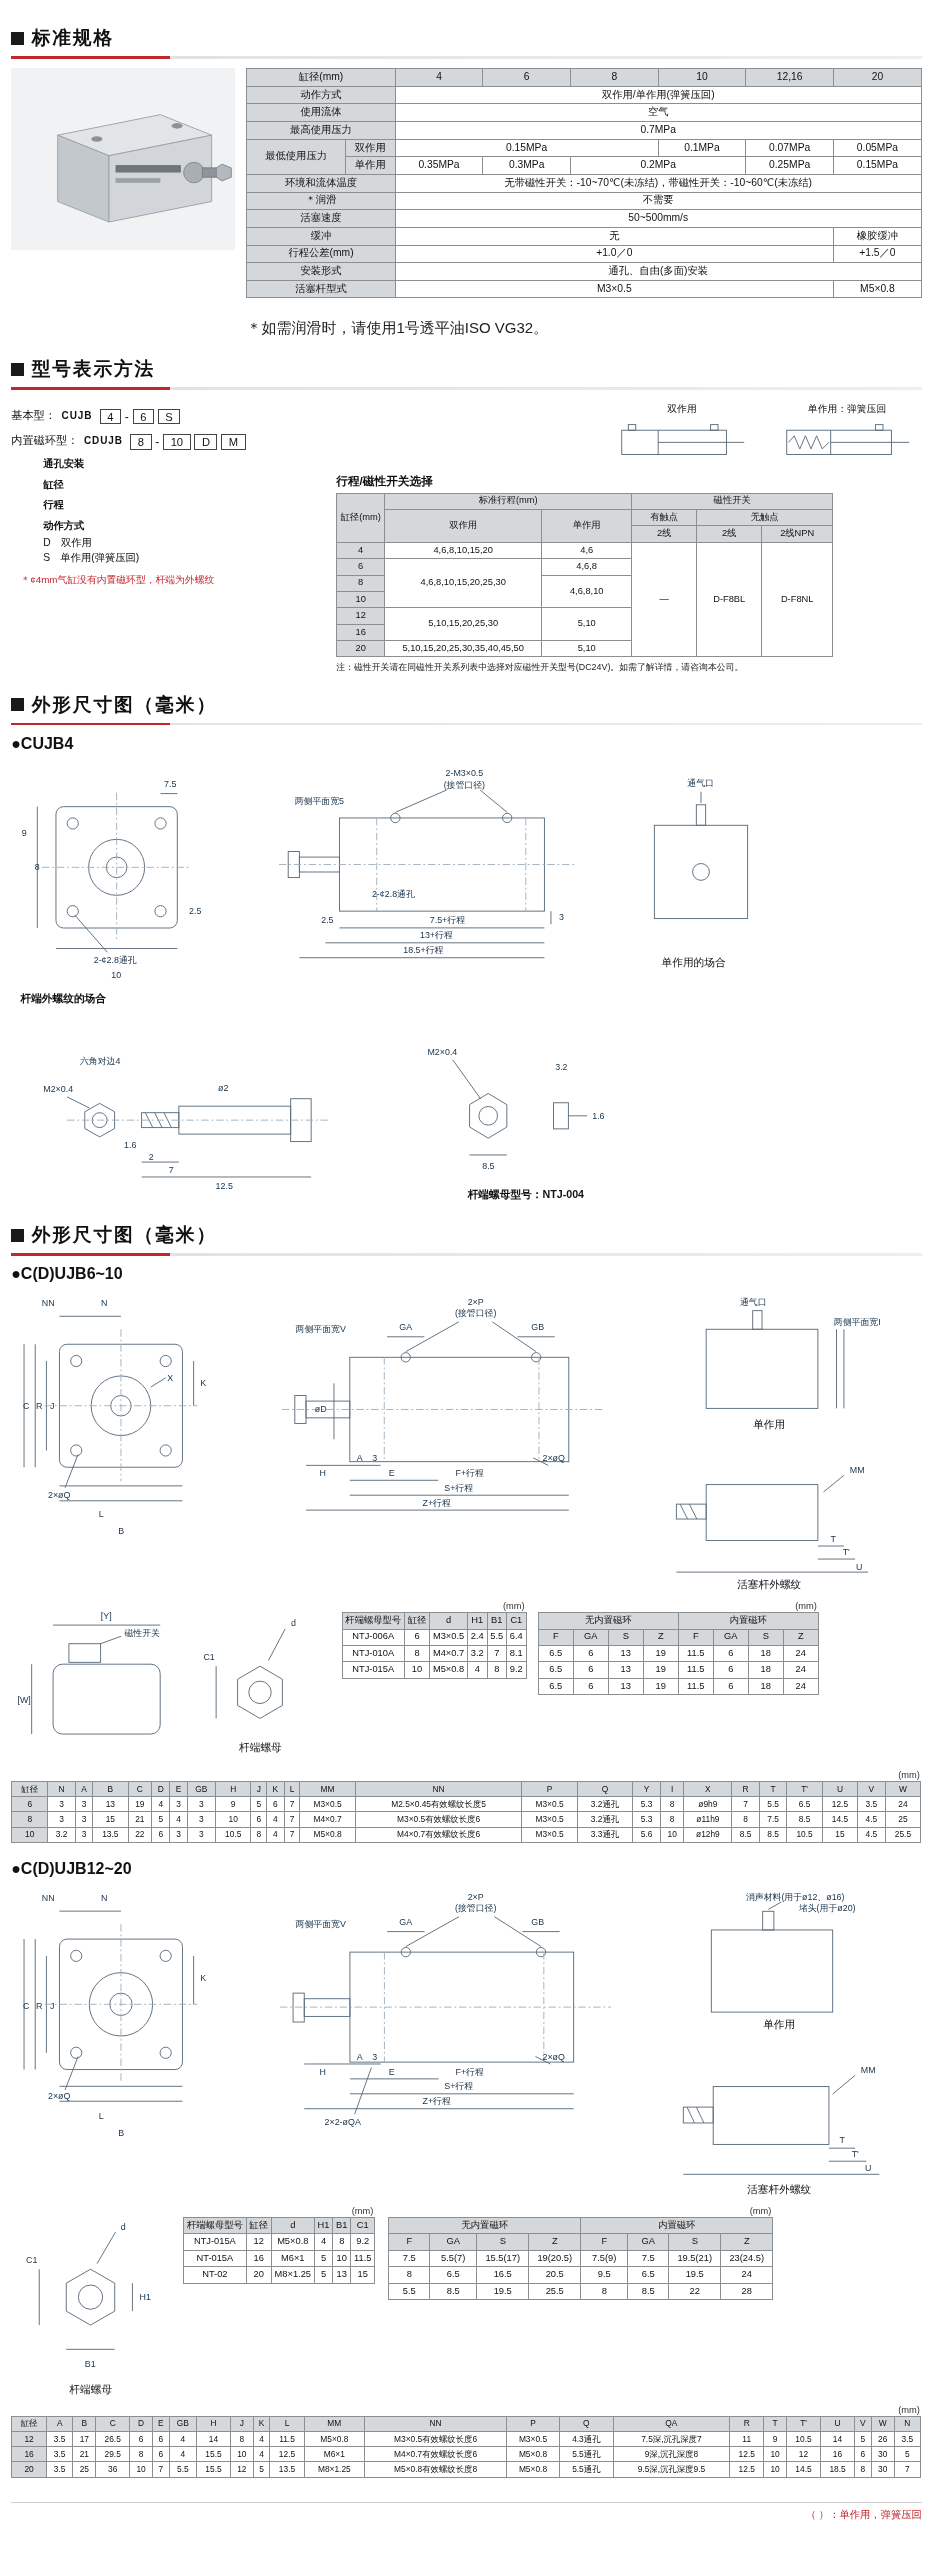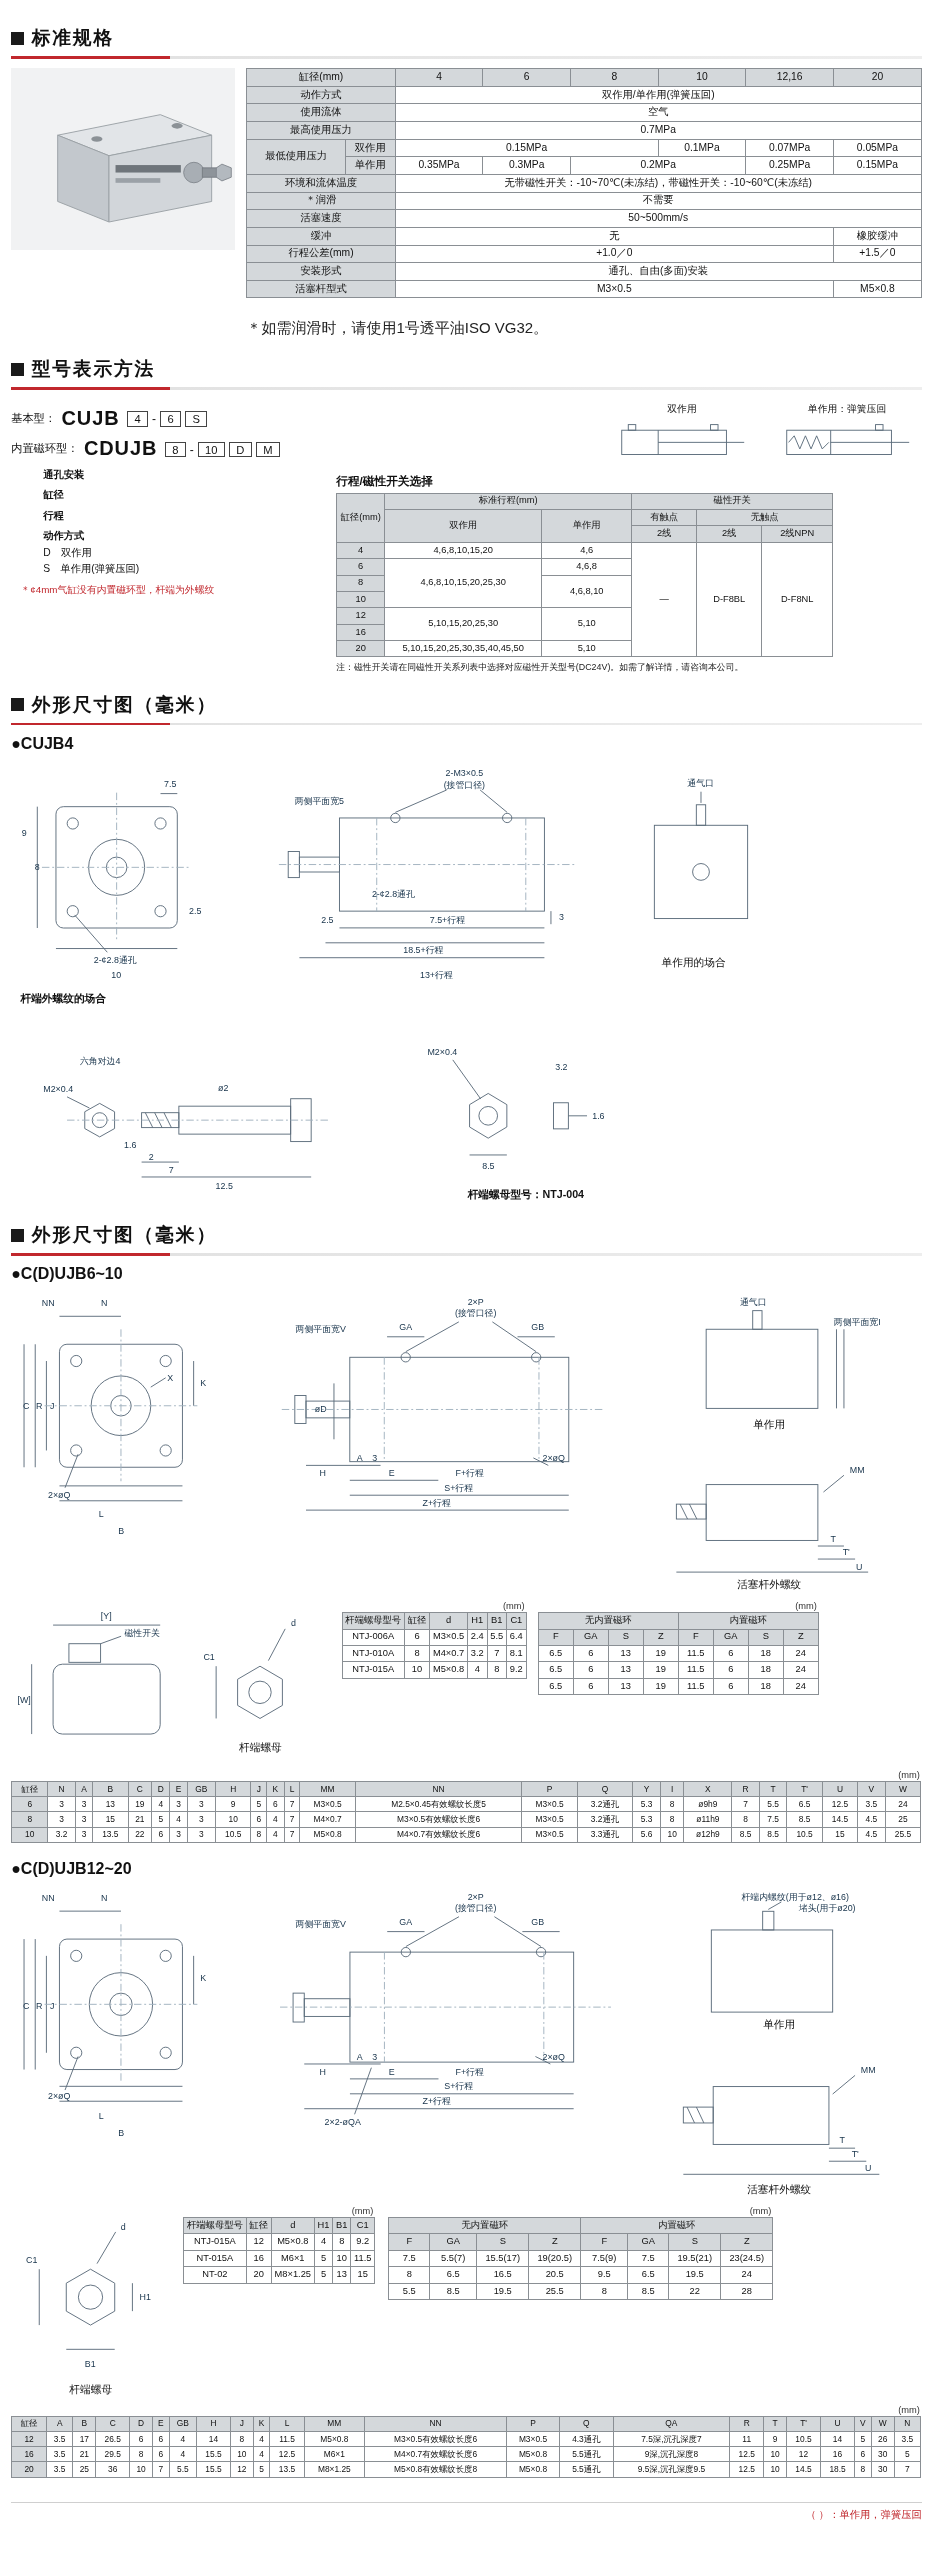--- a/index.html
+++ b/index.html
@@ -25,21 +25,21 @@
   .spec-flex { display:flex; gap:11.2px; align-items:flex-start; }
   .photo-wrap { flex:0 0 224px; }
   .spec-right { flex:1 1 auto; }
 
   
   .model-flex { display:flex; gap:17px; align-items:flex-start; }
   .model-left { flex:0 0 308px; }
   .model-right { flex:1 1 auto; }
   .code-line { display:flex; align-items:center; gap:5.6px; margin:7.5px 0; }
   .code-label { font-size:11.2px; }
-  .code-name { font-size:20px; font-weight:bold; letter-spacing:0.9px; }
+  .code-name { font-size:10px; font-weight:bold; letter-spacing:0.9px; }
   .code-box { border:0.9px solid #444; padding:0.9px 6.5px; font-size:11.2px; display:inline-block; min-width:13px; text-align:center; margin:0 1.9px; background:#fff; }
   .code-dash { font-size:12px; margin:0 1.9px; }
   .callout { font-size:10.3px; margin:6.5px 0 0 32px; }
   .callout .title { font-weight:bold; margin-bottom:1.9px; }
   .callout .li { padding:0.9px 0; }
   .red-note { color:#c1272d; font-size:9.8px; margin:7.5px 0 0 9.3px; }
 
   .mini-diagrams { display:flex; gap:34px; justify-content:flex-end; margin:1.9px 9.3px 9.3px 0; }
   .mini { text-align:center; }
   .mini .cap { font-size:9.8px; margin-bottom:2.8px; }
@@ -360,21 +360,21 @@
             <line x1="325" y1="62" x2="325" y2="162"></line>
           </g>
         </svg>
       <span class="dim" style="left: 241px; top: 13px;">2-M3×0.5</span>
           <span class="dim" style="left: 241px; top: 25px;">(接管口径)</span>
           <span class="dim" style="left: 96px; top: 41px;">两侧平面宽5</span>
           <span class="dim" style="left: 170px; top: 134px;">2-¢2.8通孔</span>
           <span class="dim" style="left: 338px; top: 157px;">3</span>
           <span class="dim" style="left: 104px; top: 160px;">2.5</span>
           <span class="dim" style="left: 224px; top: 160px;">7.5+行程</span>
-          <span class="dim" style="left: 213px; top: 175px; margin-top: 40px;">13+行程</span>
+          <span class="dim" style="left: 213px; top: 175px;">13+行程</span>
           <span class="dim" style="left: 200px; top: 190px;">18.5+行程</span>
         </div>
     </div>
     <div class="draw-wrap">
       <div class="draw" style="width:182px;height:194px">
         <svg width="182" height="194" viewBox="0 0 195 208">
           <g stroke="#5a6b7a" fill="none">
             <rect x="55" y="70" width="100" height="100"></rect>
             <circle cx="105" cy="120" r="9"></circle>
             <rect x="100" y="48" width="10" height="22"></rect>
@@ -901,21 +901,21 @@
     <div class="sub-col">
       <div class="draw-wrap">
         <div class="draw" style="width:266px;height:131px">
           <svg width="266" height="131" viewBox="0 0 285 140">
             <g stroke="#5a6b7a" fill="none">
               <rect x="70" y="48" width="130" height="88"></rect>
               <rect x="125" y="28" width="12" height="20"></rect>
               <line x1="131" y1="26" x2="145" y2="18"></line>
             </g>
           </svg>
-        <span class="dim" style="left: 149px; top: 11.2px;">杆端内螺纹(用于ø12、ø16)</span>
+        <span class="dim" style="left: 149px; top: 11.2px;">消声材料(用于ø12、ø16)</span>
             <span class="dim" style="left: 149px; top: 23px; margin-left: 32px;">堵头(用于ø20)</span>
           </div>
         <div class="cap">单作用</div>
       </div>
       <div class="draw-wrap">
         <div class="draw" style="width:266px;height:145px">
           <svg width="266" height="145" viewBox="0 0 285 155">
             <g stroke="#5a6b7a" fill="none">
               <rect x="72" y="54" width="124" height="62"></rect>
               <rect x="40" y="76" width="32" height="17"></rect>

